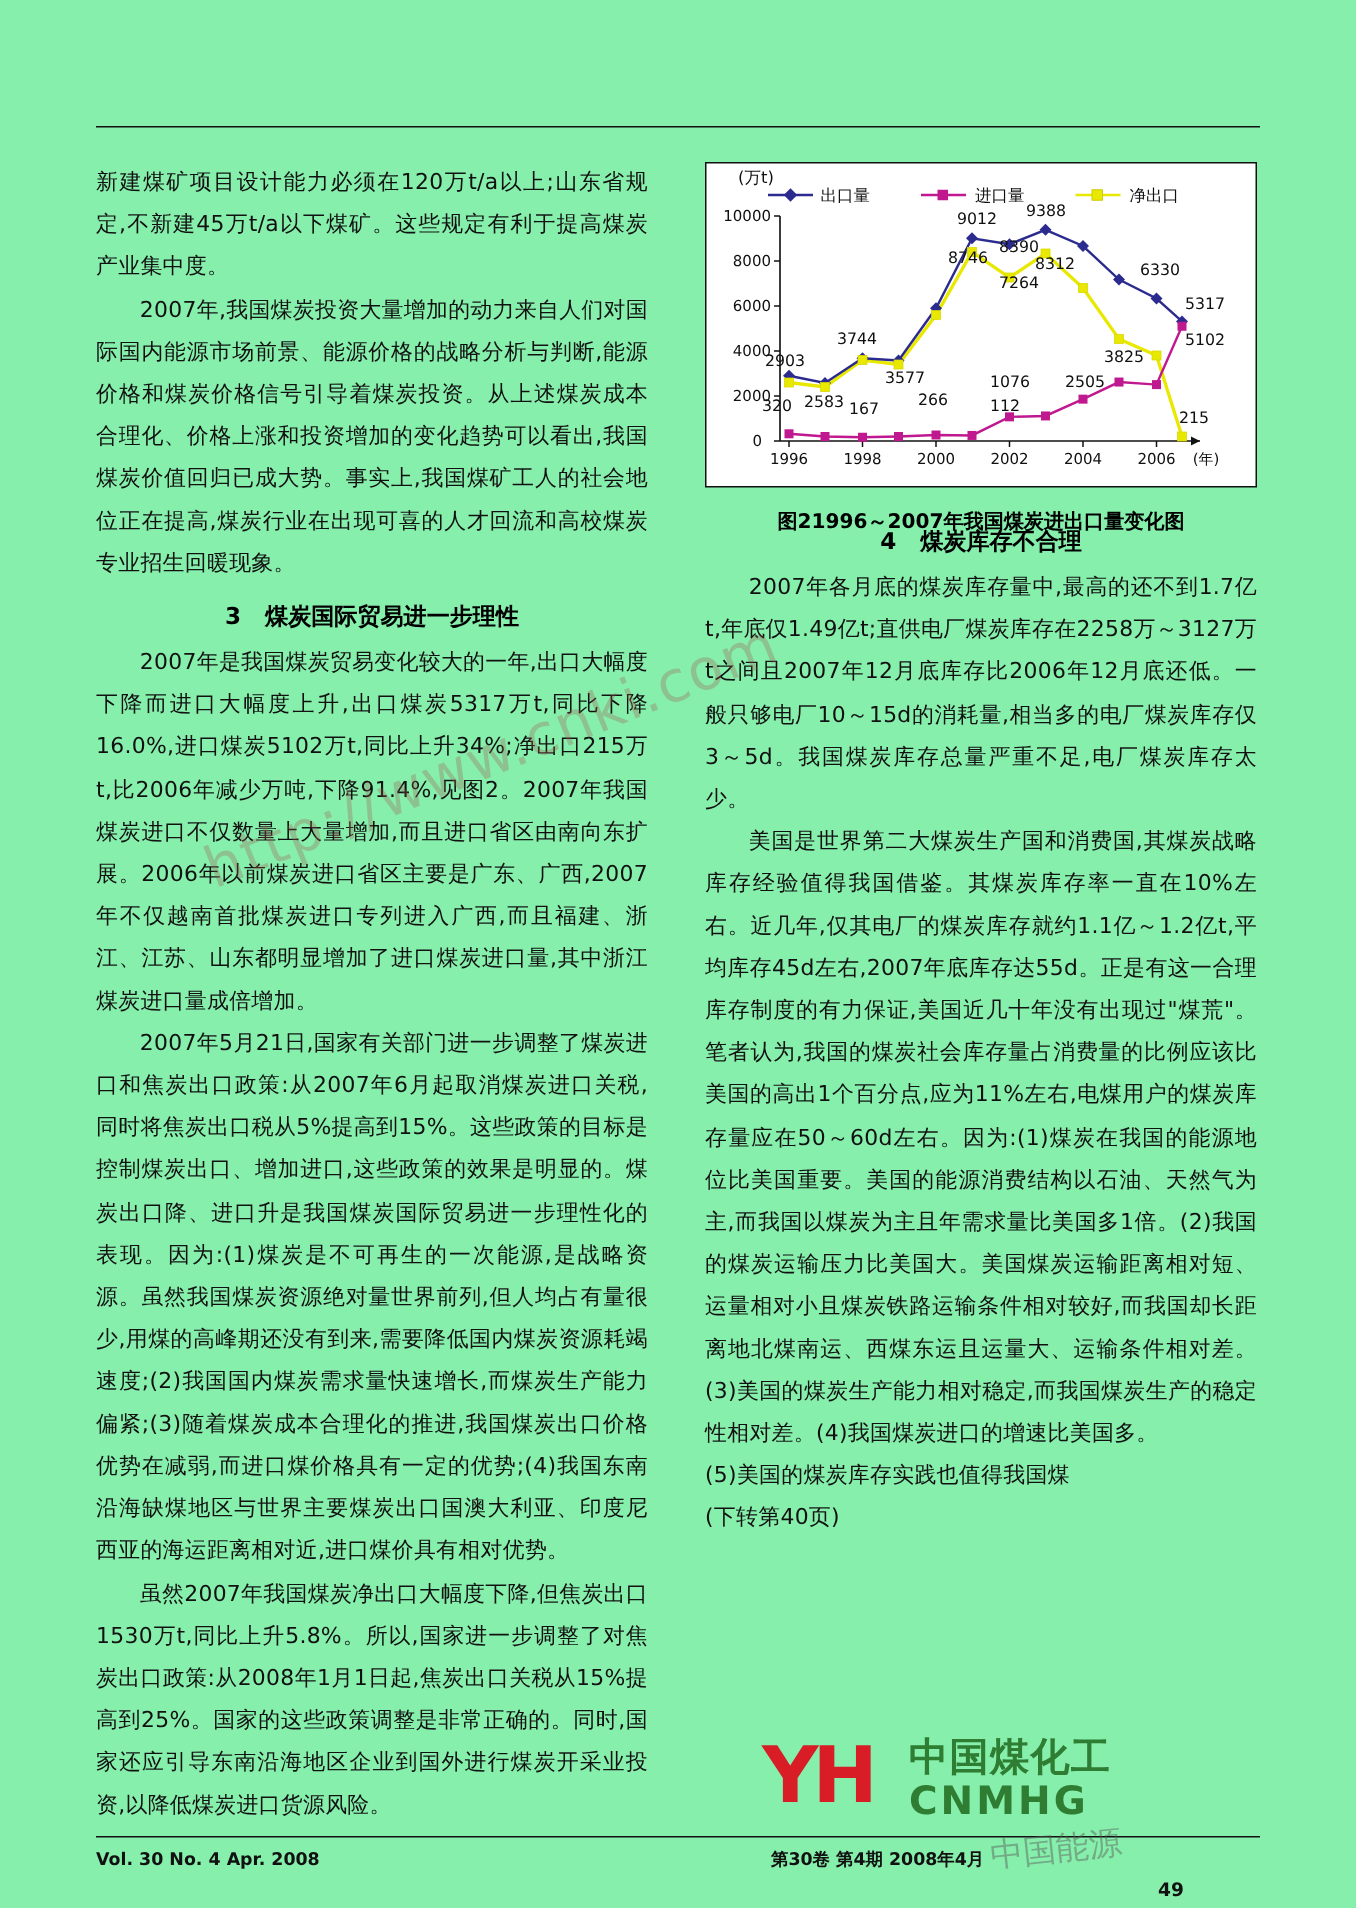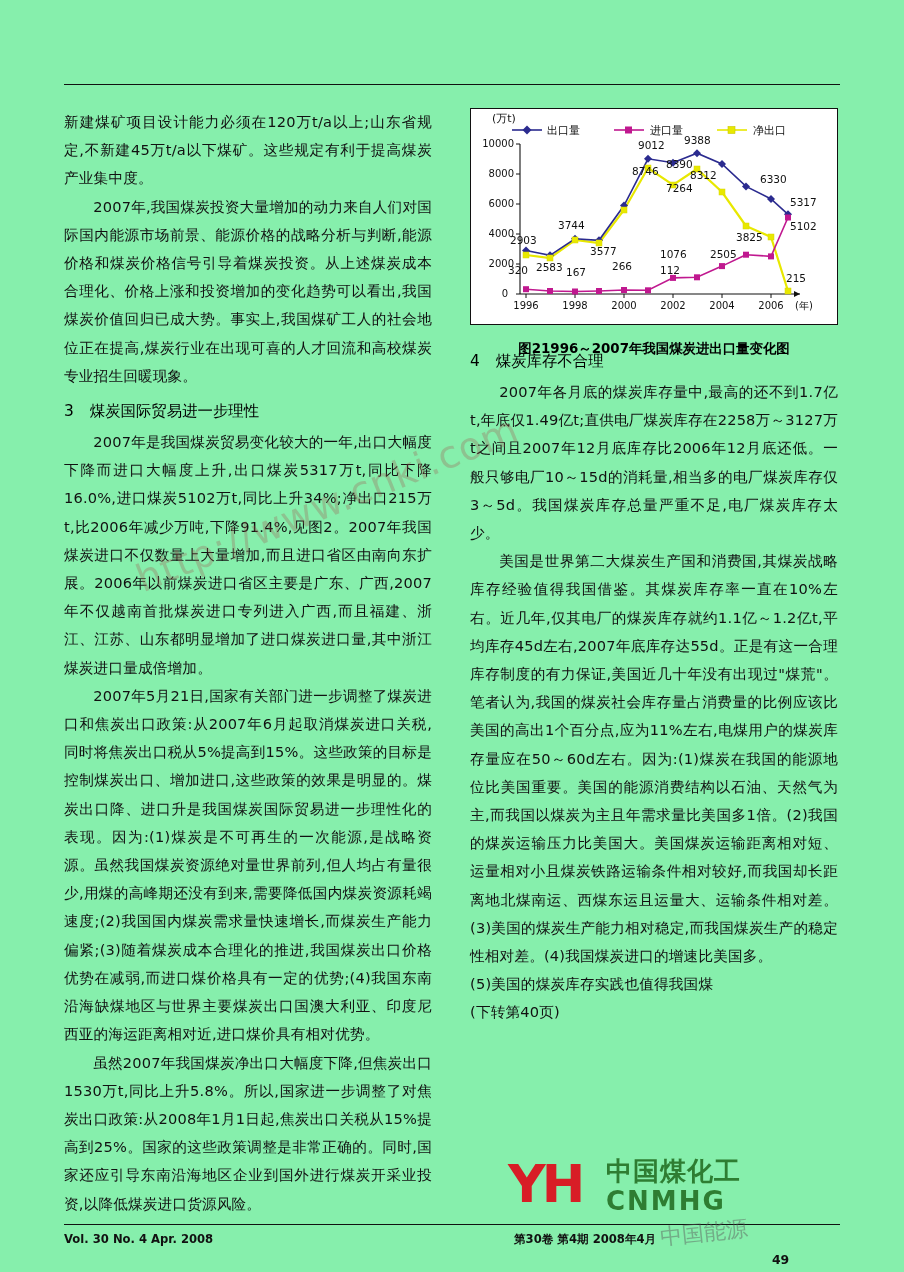--- a/index.html
+++ b/index.html
@@ -56,21 +56,22 @@
     text-justify: inter-ideograph;
     color: #111;
     letter-spacing: 0.2px;
   }
   p.indent { text-indent: 2em; }
 
   h3.section {
     margin: 6px 0 2px 0;
     font-size: 15.4px;
     line-height: 30px;
-    font-weight: normal;
+    font-weight: bold;
+    text-align: center;
     color: #000;
   }
   .sec-num { margin-right: 16px; }
 
   
   .figure {
     position: relative;
     width: 368px;
     height: 232px;
     margin-bottom: 4px;

